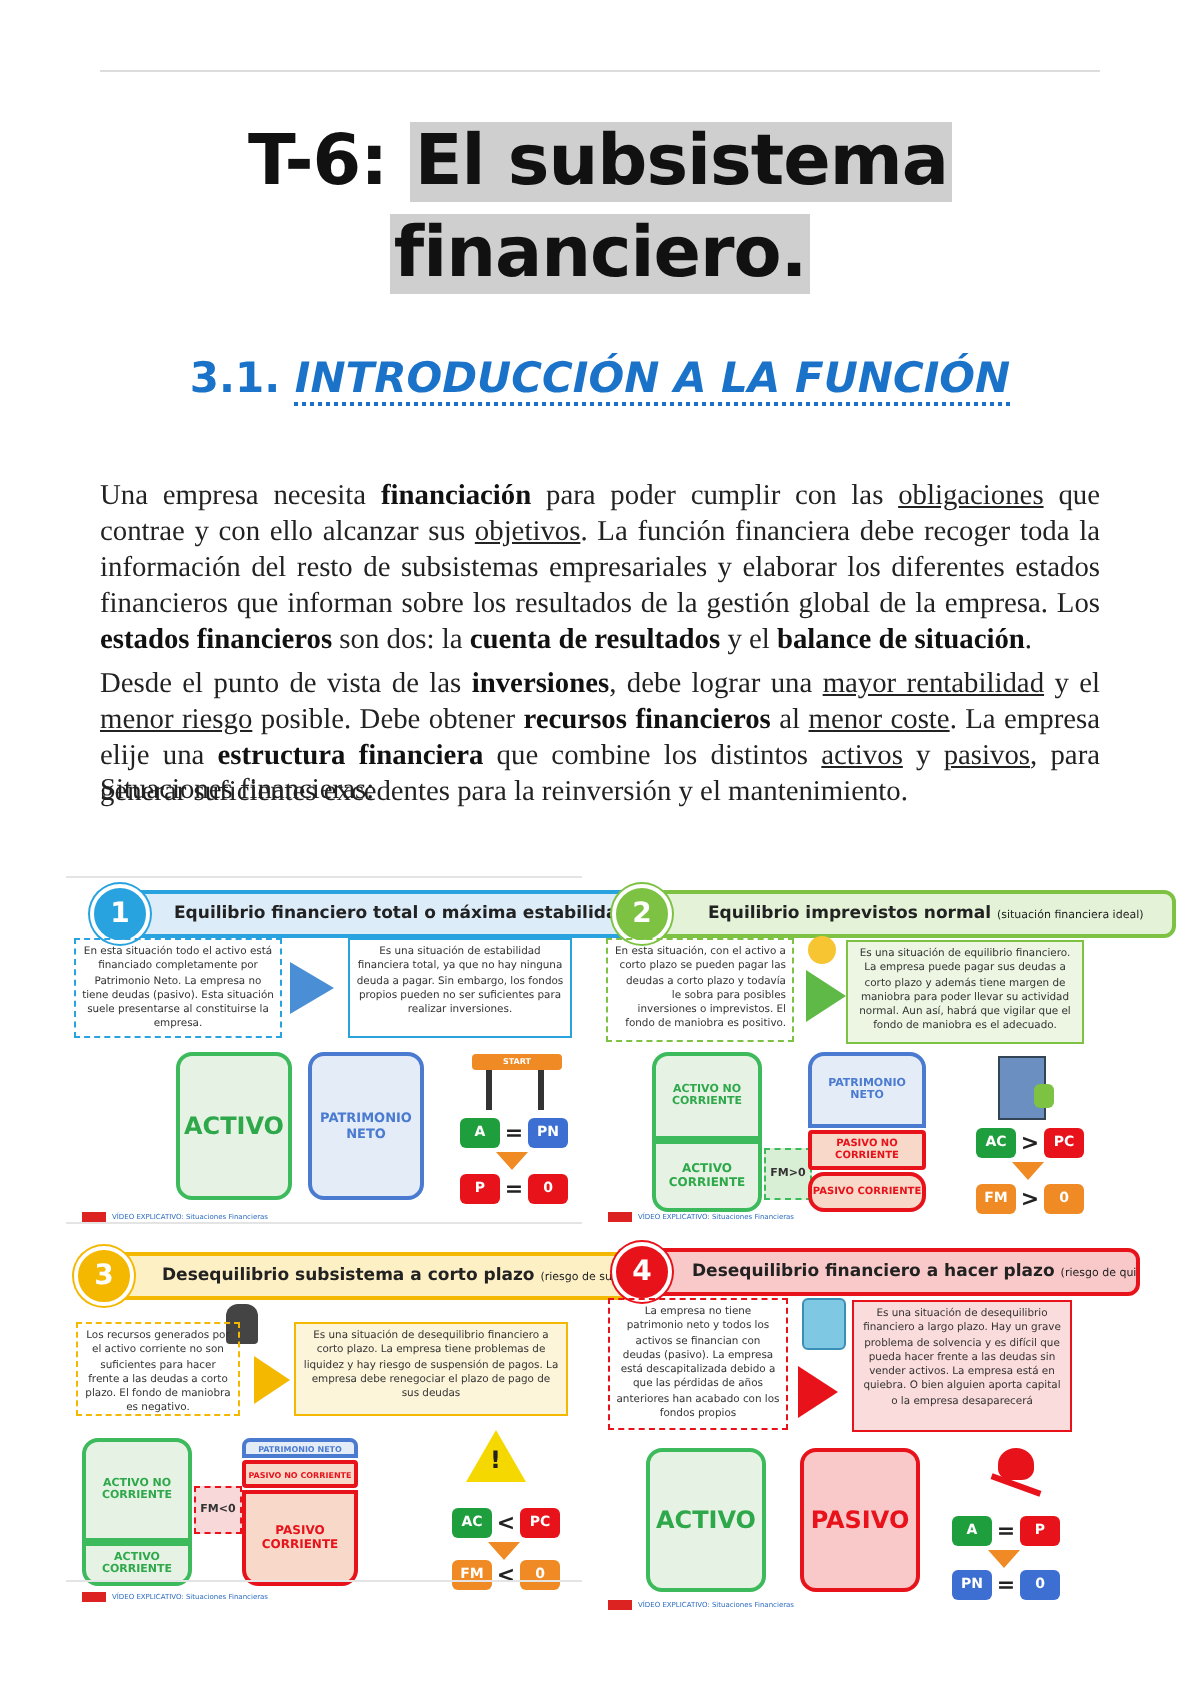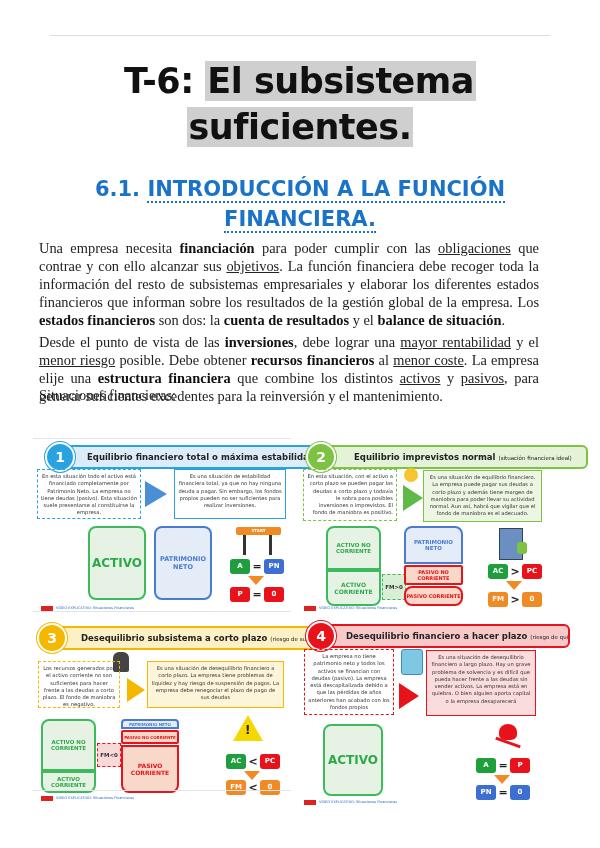--- a/index.html
+++ b/index.html
@@ -1,22 +1,22 @@
 <!DOCTYPE html>
 <html><head>
 <meta charset="utf-8">
 <style>
   html, body { margin:0; padding:0; background:#fff; }
   body { width:600px; height:848px; position:relative; overflow:hidden; font-family:"Liberation Serif", serif; color:#222; }
   .hr-top { position:absolute; left:50px; top:35px; width:500px; border-top:1px solid #dcdcdc; }
   .title { position:absolute; left:0; top:58px; width:600px; text-align:center; font-family:"DejaVu Sans", sans-serif; font-weight:bold; font-size:35px; line-height:46px; color:#111; letter-spacing:-0.5px; }
   .title .hl { background:#cfcfcf; padding:0 2px;text-align:center; }
   .h2 { position:absolute; left:0; top:174px; width:600px; text-align:center; font-family:"DejaVu Sans", sans-serif; font-weight:bold; font-size:21px; line-height:30px; color:#1a73c8; }
-  .h2 .u { border-bottom:2px dotted #1a73c8; }
-  .para { position:absolute; left:39px; width:500px; font-size:14.4px; line-height:18px; text-align:justify; color:#222; }
+  .h2 .u { border-bottom:2px dotted #1a73c8;font-style:italic; }
+  .para { position:absolute; left:50px; width:500px; font-size:14.4px; line-height:18px; text-align:justify; color:#222; }
   .para b { color:#111; }
   .para u { text-decoration:underline; }
   #p1 { top:239px; }
   #p2 { top:333px; }
   #p3 { top:386px; text-align:left; }
   
   .panel { position:absolute; font-family:"DejaVu Sans", sans-serif; }
   .panel .head { position:absolute; height:20px; border-radius:6px; font-size:8.5px; font-weight:bold; line-height:20px; padding-left:34px; color:#222; white-space:nowrap; overflow:hidden; }
   .panel .head small { font-weight:normal; font-size:5.5px; }
   .panel .num { position:absolute; width:26px; height:26px; border-radius:50%; color:#fff; font-weight:bold; font-size:14px; text-align:center; line-height:26px; }
@@ -29,26 +29,25 @@
   .panel .yt i { display:inline-block; width:12px; height:5px; background:#d22; margin-right:3px; vertical-align:middle; }
   .sep { position:absolute; border-top:1px solid #e4e4e4; }
 </style>
 </head>
 <body>
 
 <div class="hr-top"></div>
 
 <div class="title">
   <span>T-6: </span><span class="hl">El subsistema</span><br>
-  <span class="hl">suficientes.</span>
+  <span class="hl">financiero.</span>
 </div>
 
 <div class="h2">
-  <span>6.1. </span><span class="u">INTRODUCCIÓN A LA FUNCIÓN</span><br>
-  <span class="u">FINANCIERA.</span>
+  <span>3.1. </span><span class="u">INTRODUCCIÓN A LA FUNCIÓN</span><br>
 </div>
 
 <p class="para" id="p1" style="margin:0">Una empresa necesita <b>financiación</b> para poder cumplir con las <u>obligaciones</u> que contrae y con ello alcanzar sus <u>objetivos</u>. La función financiera debe recoger toda la información del resto de subsistemas empresariales y elaborar los diferentes estados financieros que informan sobre los resultados de la gestión global de la empresa. Los <b>estados financieros</b> son dos: la <b>cuenta de resultados</b> y el <b>balance de situación</b>.</p>
 <p class="para" id="p2" style="margin:0">Desde el punto de vista de las <b>inversiones</b>, debe lograr una <u>mayor rentabilidad</u> y el <u>menor riesgo</u> posible. Debe obtener <b>recursos financieros</b> al <u>menor coste</u>. La empresa elije una <b>estructura financiera</b> que combine los distintos <u>activos</u> y <u>pasivos</u>, para generar suficientes excedentes para la reinversión y el mantenimiento.</p>
 <p class="para" id="p3" style="margin:0">Situaciones financieras:</p>
 
 <div>
   <div class="sep" style="left:33px;top:438px;width:258px;"></div>
 
   <div class="panel" style="left:33px;top:438px;width:258px;height:170px;">
@@ -151,20 +150,23 @@
   <div class="panel" style="left:298px;top:612px;width:274px;height:180px;">
     <div class="head" style="left:12px;top:12px;width:222px;background:#f9c9c9;border:2px solid #e8121b;"><span>Desequilibrio financiero a hacer plazo</span> <small>(riesgo de quiebra)</small></div>
     <div class="num" style="left:8px;top:9px;background:#e8121b;border:2px solid #fff;box-shadow:0 0 0 1px #e8121b;">4</div>
     <div class="box" style="left:6px;top:37px;width:90px;height:66px;border:1.5px dashed #e8121b;">La empresa no tiene patrimonio neto y todos los activos se financian con deudas (pasivo). La empresa está descapitalizada debido a que las pérdidas de años anteriores han acabado con los fondos propios</div>
     <div style="position:absolute;left:103px;top:37px;width:20px;height:24px;background:#7ec8e3;border-radius:3px;border:1px solid #3a8fb7;"></div>
     <div class="arrow" style="left:101px;top:71px;border-top:13px solid transparent;border-bottom:13px solid transparent;border-left:20px solid #e8121b;"></div>
     <div class="box" style="left:128px;top:38px;width:110px;height:66px;background:#fbdcdc;border:1.5px solid #e8121b;">Es una situación de desequilibrio financiero a largo plazo. Hay un grave problema de solvencia y es difícil que pueda hacer frente a las deudas sin vender activos. La empresa está en quiebra. O bien alguien aporta capital o la empresa desaparecerá</div>
     <div class="blk" style="left:25px;top:112px;width:60px;height:72px;background:#e6f3e4;border:2px solid #3dbb5c;color:#2ea84a;font-size:12px;">
         <span>ACTIVO</span>
       </div>
+    <div class="blk" style="left:102px;top:112px;width:60px;height:72px;background:#f9c9c9;border:2px solid #e8121b;color:#e8121b;font-size:12px;">
+        <span>PASIVO</span>
+      </div>
     <div style="position:absolute;left:201px;top:112px;width:18px;height:16px;border-radius:50% 50% 35% 35%;background:#e8121b;"></div>
     <div style="position:absolute;left:197px;top:129px;width:26px;height:3px;background:#e8121b;transform:rotate(20deg);"></div>
     <div class="sq" style="left:178px;top:146px;background:#1f9e3e;">A</div>
     <div class="op" style="left:199px;top:146px;">=</div>
     <div class="sq" style="left:212px;top:146px;background:#e8121b;">P</div>
     <div class="arrow" style="left:196px;top:163px;border-left:8px solid transparent;border-right:8px solid transparent;border-top:9px solid #f08a24;"></div>
     <div class="sq" style="left:178px;top:173px;background:#3c6fd1;">PN</div>
     <div class="op" style="left:199px;top:173px;">=</div>
     <div class="sq" style="left:212px;top:173px;background:#3c6fd1;">0</div>
     <div class="yt" style="left:6px;top:188px;"><i></i><span>VÍDEO EXPLICATIVO: Situaciones Financieras</span></div>

